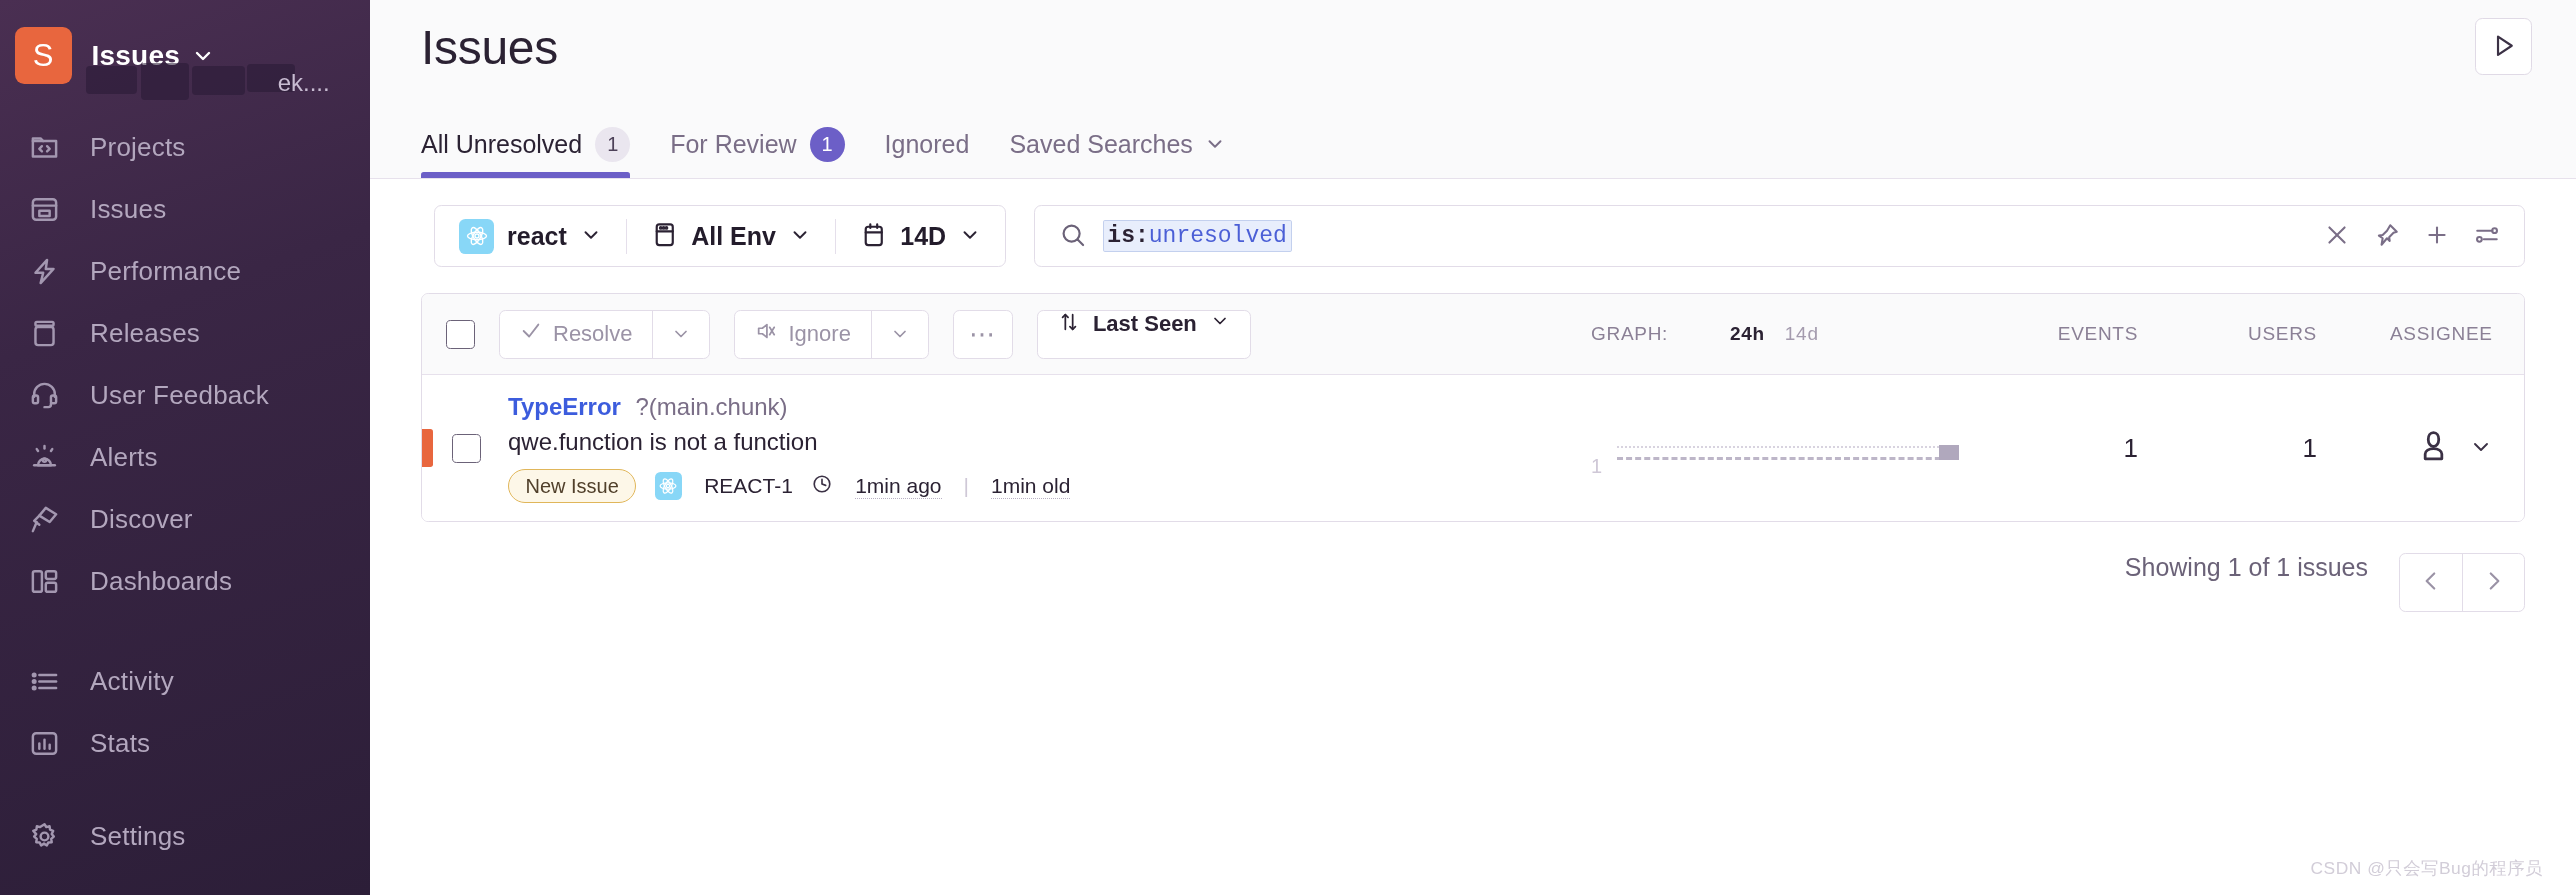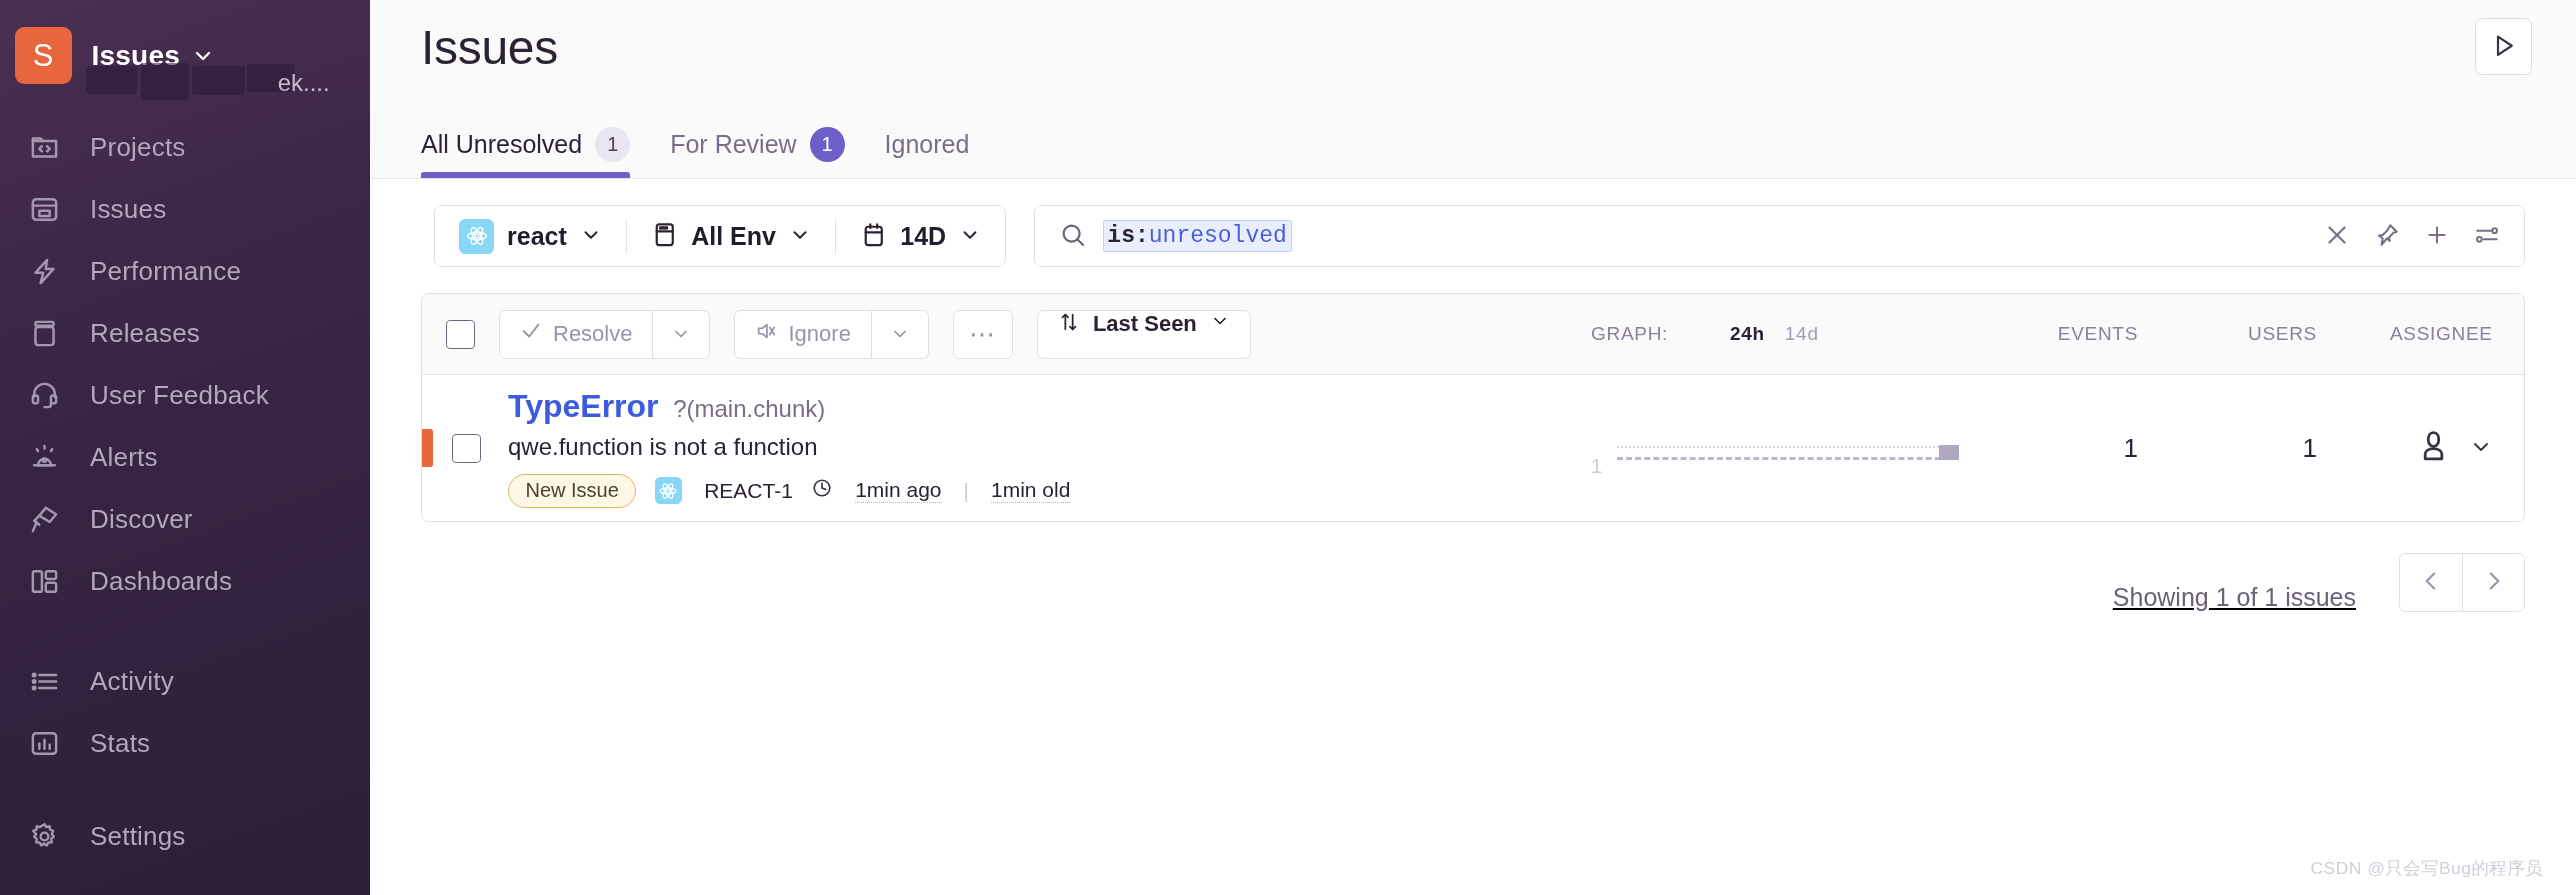--- a/index.html
+++ b/index.html
@@ -358,21 +358,21 @@
     background: #e8663e;
     border-radius: 0 2.7px 2.7px 0;
   }
   .issue-chk { margin-left: 5.5px; }
   .issue-body { margin-left: 27.5px; max-width: 1080px; }
   .issue-title-line {
     display: flex;
     align-items: baseline;
     gap: 14.6px;
   }
-  .issue-type { font-size: 32px; color: #3c5cdd; font-weight: bold; }
+  .issue-type { font-size: 24px; color: #3c5cdd; font-weight: bold; }
   .issue-culprit { font-size: 24px; color: #7a6e87; }
   .issue-msg { font-size: 24px; color: #2b2233; margin-top: 7.3px; }
   .issue-meta {
     display: flex;
     align-items: center;
     gap: 18.3px;
     margin-top: 13px;
   }
   .pill-new {
     border: 0.9px solid #e0b65a;
@@ -443,25 +443,24 @@
     align-items: center;
     justify-content: flex-end;
     gap: 16.5px;
     padding-right: 7.3px;
     cursor: pointer;
     color: #2b2233;
   }
 
   .footer {
     display: flex;
-    align-items: flex-end;
+    align-items: flex-start;
     justify-content: flex-end;
-    gap: 43px;
+    gap: 31px;
     padding: 31px 51px 0 51px;
-    text-decoration: underline;
   }
   .showing { font-size: 25px; color: #6b6278; }
   .pager {
     display: flex;
     border: 0.9px solid #e2dce8;
     border-radius: 6.4px;
     overflow: hidden;
     background: #fff;
   }
   .pager-btn {
@@ -663,20 +662,28 @@
 
         <div class="tab">
           <span class="tab-label">For Review</span>
           <span class="tab-badge badge-purple">1</span>
         </div>
 
         <div class="tab">
           <span class="tab-label">Ignored</span>
         </div>
 
+        <div class="tab">
+          <span class="tab-label">Saved Searches</span>
+          <span class="chev">
+            <svg width="22" height="22" viewBox="0 0 24 24" fill="none" stroke="#7a6e87" stroke-width="2.1" stroke-linecap="round" stroke-linejoin="round">
+              <polyline points="6 9 12 15 18 9"></polyline>
+            </svg>
+          </span>
+        </div>
 
       </div>
     </div>
 
     <div class="filters">
 
       <div class="filter-group">
         <div class="fg-item">
           <span class="react-logo">
             <svg width="24" height="24" viewBox="0 0 24 24" fill="none" stroke="#ffffff" stroke-width="1.4">

